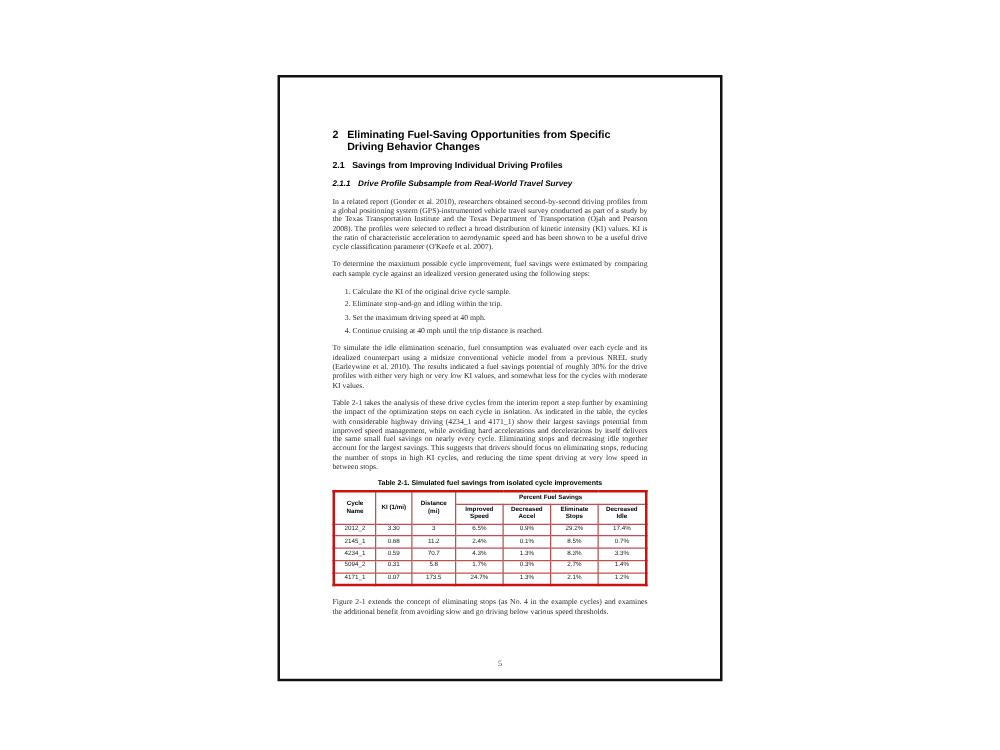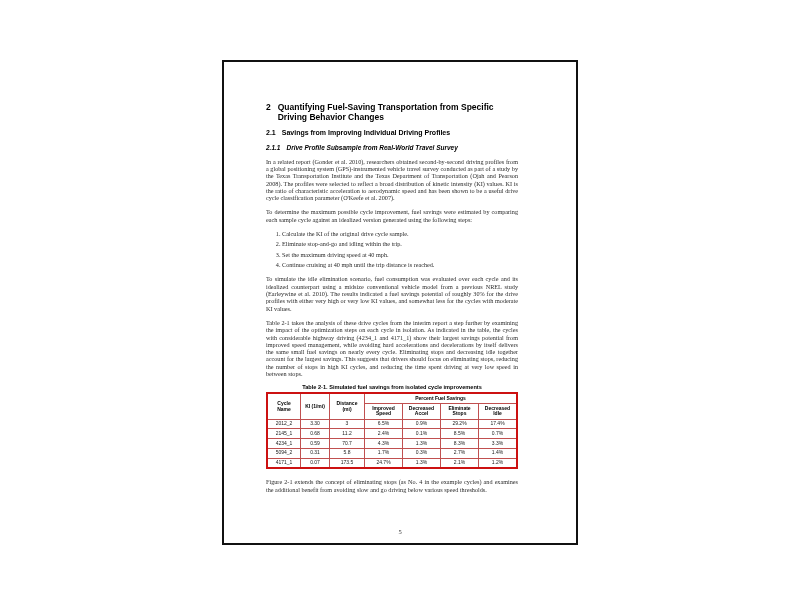--- a/index.html
+++ b/index.html
@@ -85,21 +85,21 @@
 </style>
 </head>
 <body>
 
 <div class="canvas">
   <div class="page">
     <div class="content">
 
       <div class="h2">
         <span>2</span>
-        <span>Quantifying Fuel-Saving Transportation from Specific Driving Behavior Changes</span>
+        <span>Eliminating Fuel-Saving Opportunities from Specific Driving Behavior Changes</span>
       </div>
 
       <div class="h3">
         <span>2.1</span>
         <span>Savings from Improving Individual Driving Profiles</span>
       </div>
 
       <div class="h4">
         <span>2.1.1</span>
         <span>Drive Profile Subsample from Real-World Travel Survey</span>

